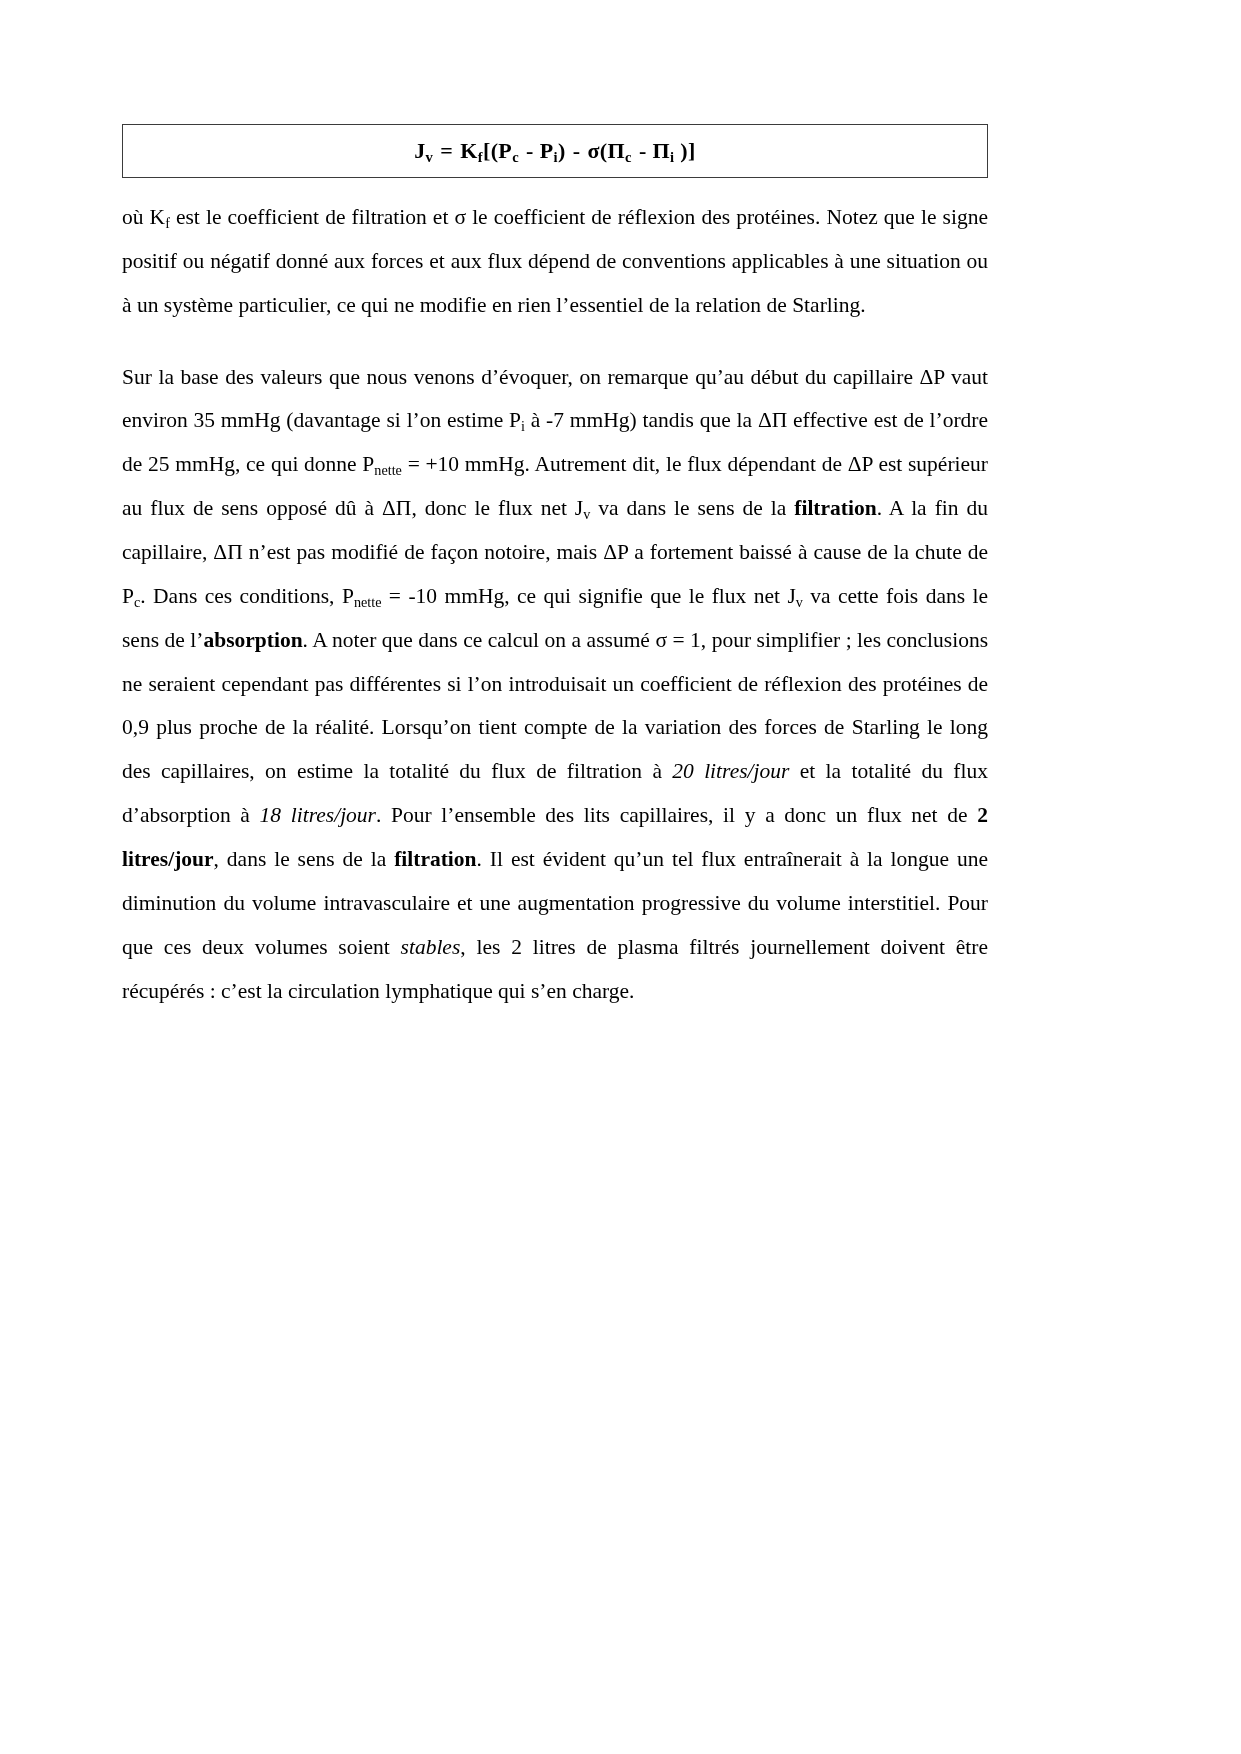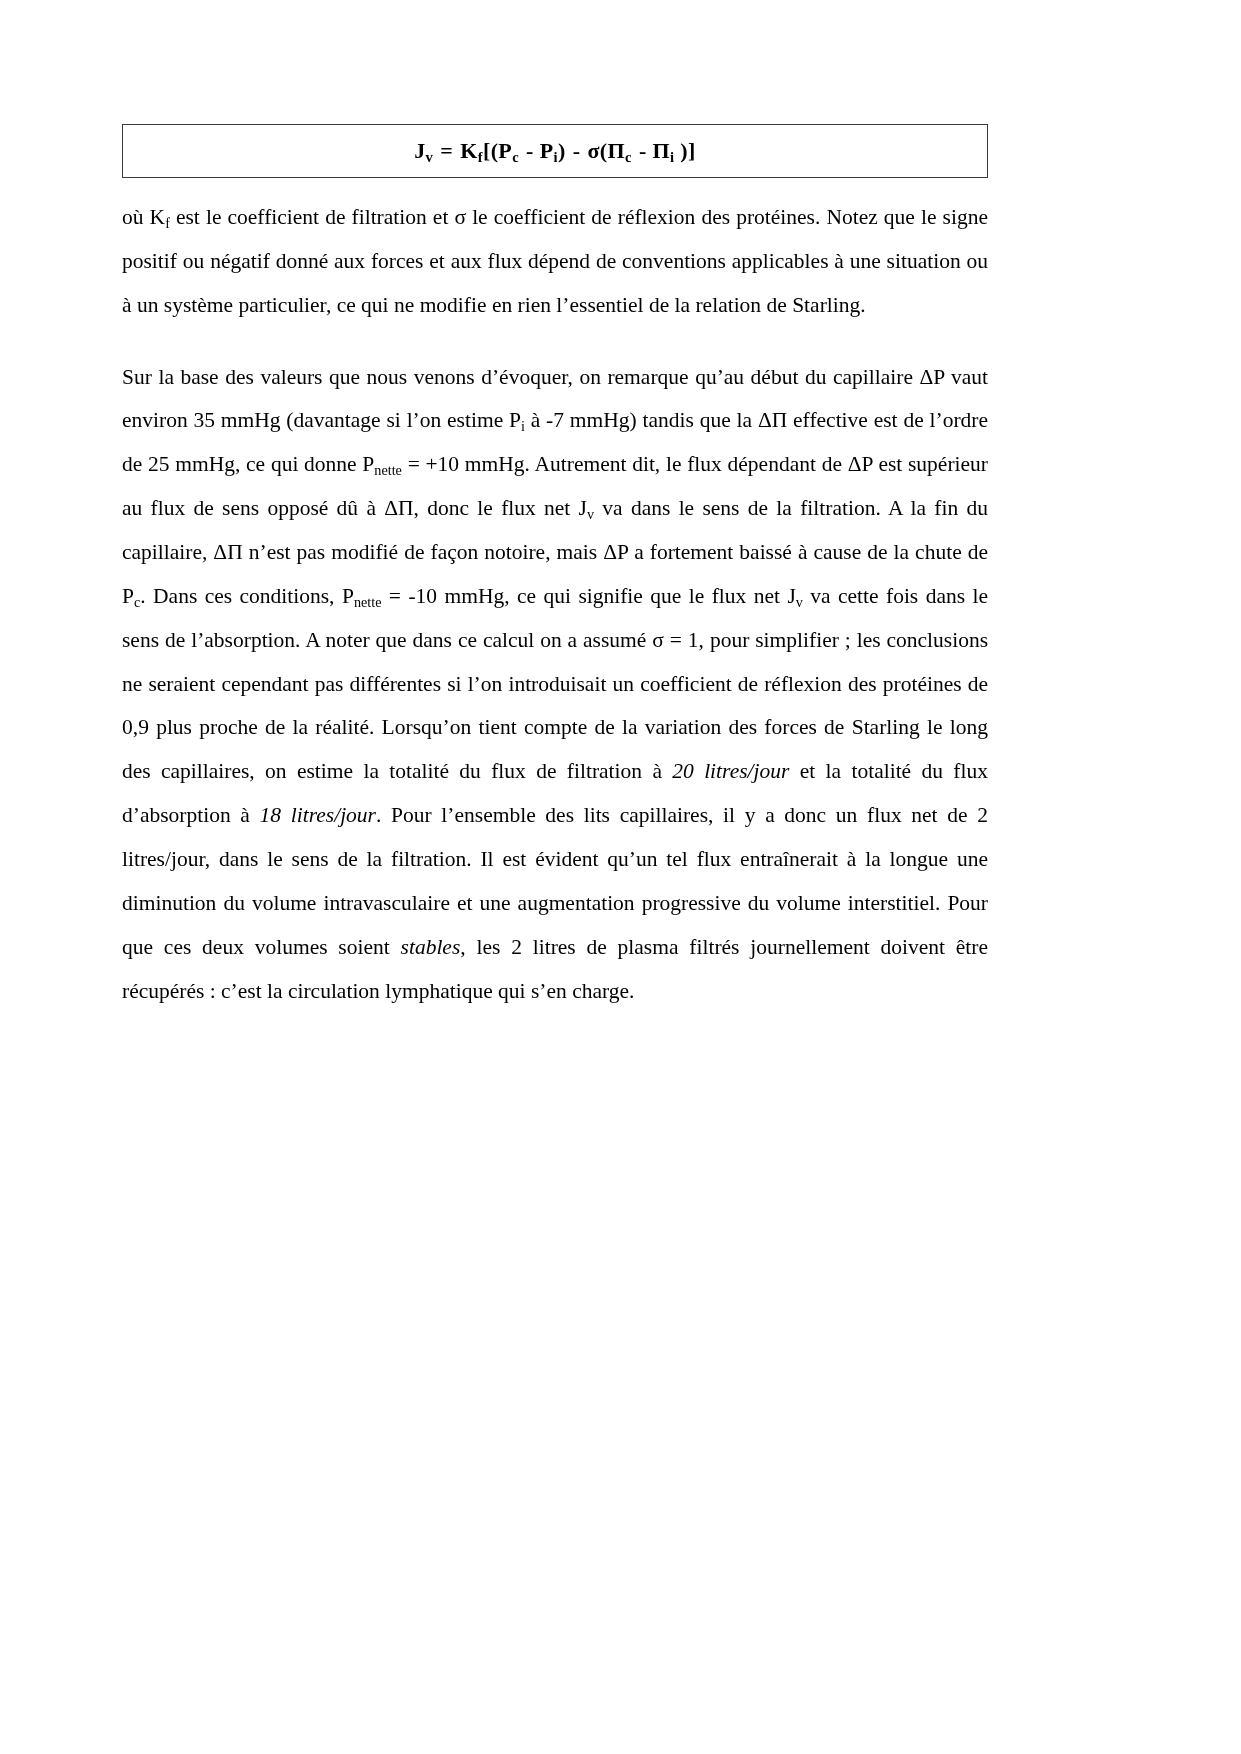--- a/index.html
+++ b/index.html
@@ -52,21 +52,21 @@
   p.para {
     margin: 0 0 28px 0;
     font-size: 21.5px;
     line-height: 2.04;
     text-align: justify;
     text-justify: inter-word;
     hyphens: none;
   }
   p.para:last-child { margin-bottom: 0; }
 
-  b { font-weight: normal; }
+  b { font-weight: bold; }
   i { }
 
   sub {
     font-size: 0.66em;
     line-height: 0;
     vertical-align: -0.28em;
   }
 </style>
 </head>
 <body>

